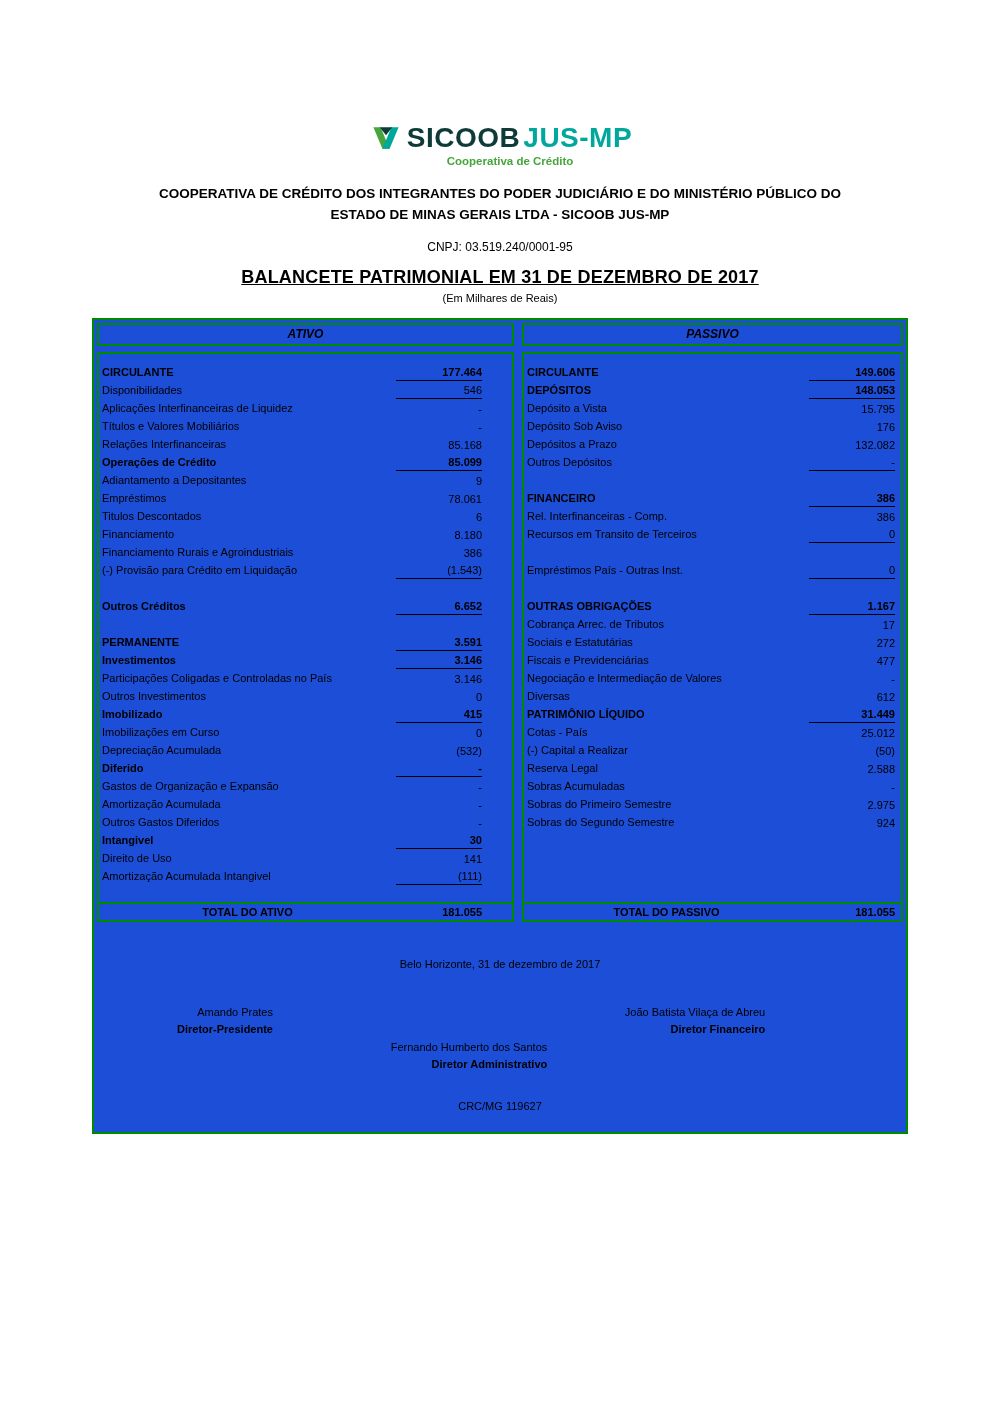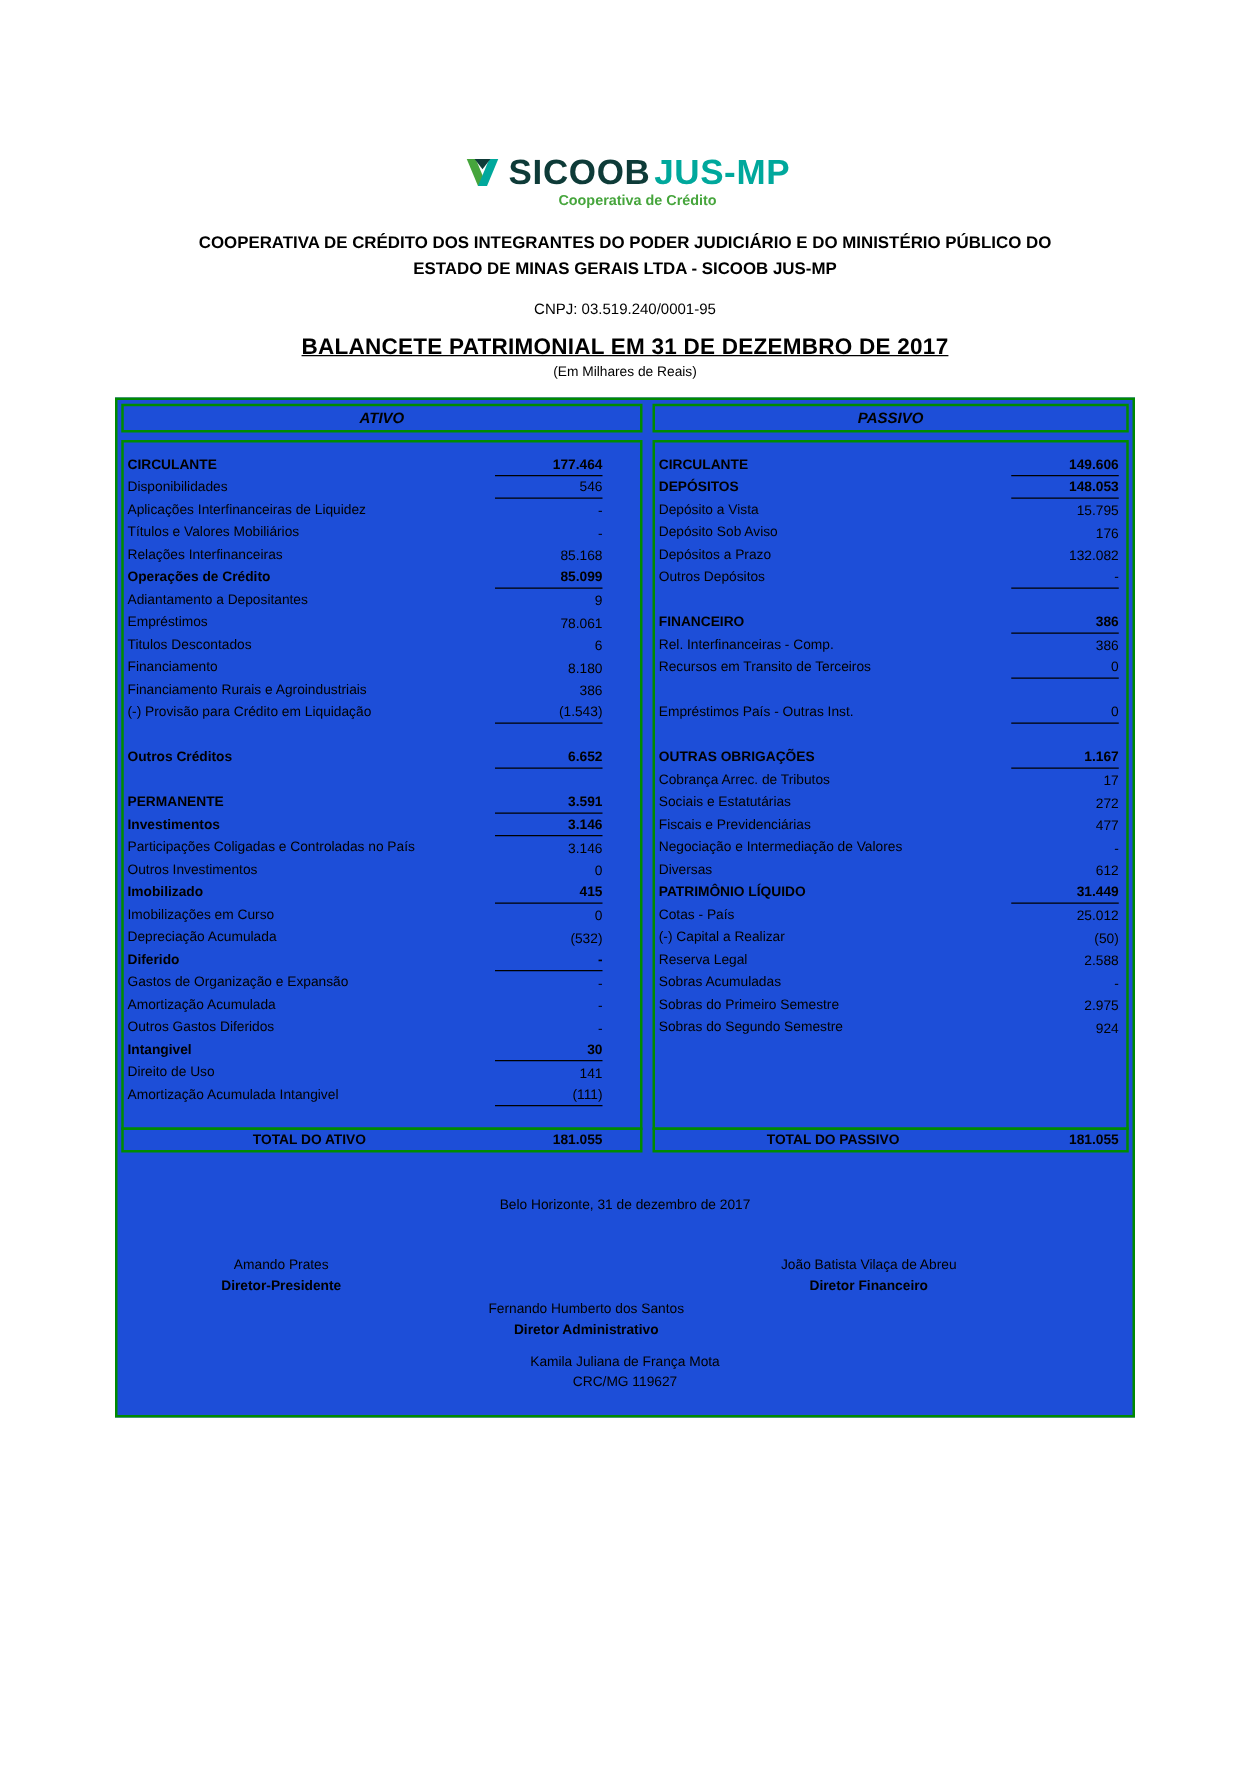--- a/index.html
+++ b/index.html
@@ -46,27 +46,27 @@
   .col-total{border:2px solid var(--green);margin-top:-2px;height:20px;display:flex;align-items:center;
     font-size:11px;font-weight:bold;}
   .total-label{flex:1;text-align:center;}
   .total-value{width:86px;text-align:right;flex:0 0 auto;}
   .col-left .total-value{margin-right:30px;}
   .col-right .total-value{margin-right:6px;}
   
   .sig-area{position:relative;height:207px;font-size:11px;}
   .sig-date{position:absolute;top:36px;left:0;width:100%;text-align:center;}
   .sig-row{position:absolute;top:84px;left:0;width:100%;height:40px;}
-  .sig-block{position:absolute;transform:translateX(-50%);text-align:center;white-space:nowrap;}
+  .sig-block{position:absolute;transform:translateX(-50%);text-align:right;white-space:nowrap;}
   .sig-0{left:128px;} .sig-1{left:372px;margin-top:35px;} .sig-2{left:598px;}
   .sig-name{font-size:11px;}
   .sig-title{font-size:11px;font-weight:bold;margin-top:5px;}
   .sig-acct{position:absolute;top:162px;left:0;width:100%;text-align:center;}
   .acct-name{font-size:11px;}
-  .acct-reg{font-size:11px;margin-top:4px;}
+  .acct-reg{font-size:11px;margin-top:16px;}
 </style>
 </head>
 <body>
 
 <div class="logo">
   <div class="logo-top">
     <svg class="logo-glyph" viewBox="0 0 40 32" aria-hidden="true">
       <polygon points="6,4 14,4 24,28 16,28" fill="var(--logo-green)"></polygon>
       <polygon points="26,4 34,4 24,28 16,28" fill="var(--logo-teal)"></polygon>
       <polygon points="13,4 27,4 20,13" fill="var(--logo-dark)"></polygon>
@@ -341,17 +341,16 @@
         <div class="sig-block sig-1">
           <div class="sig-name">Fernando Humberto dos Santos</div>
           <div class="sig-title">Diretor Administrativo</div>
         </div>
         <div class="sig-block sig-2">
           <div class="sig-name">João Batista Vilaça de Abreu</div>
           <div class="sig-title">Diretor Financeiro</div>
         </div>
       </div>
     <div class="sig-acct">
-      <div class="acct-name">Kamila Juliana de França Mota</div>
       <div class="acct-reg">CRC/MG 119627</div>
     </div>
   </div>
 </div>
 
 </body></html>

